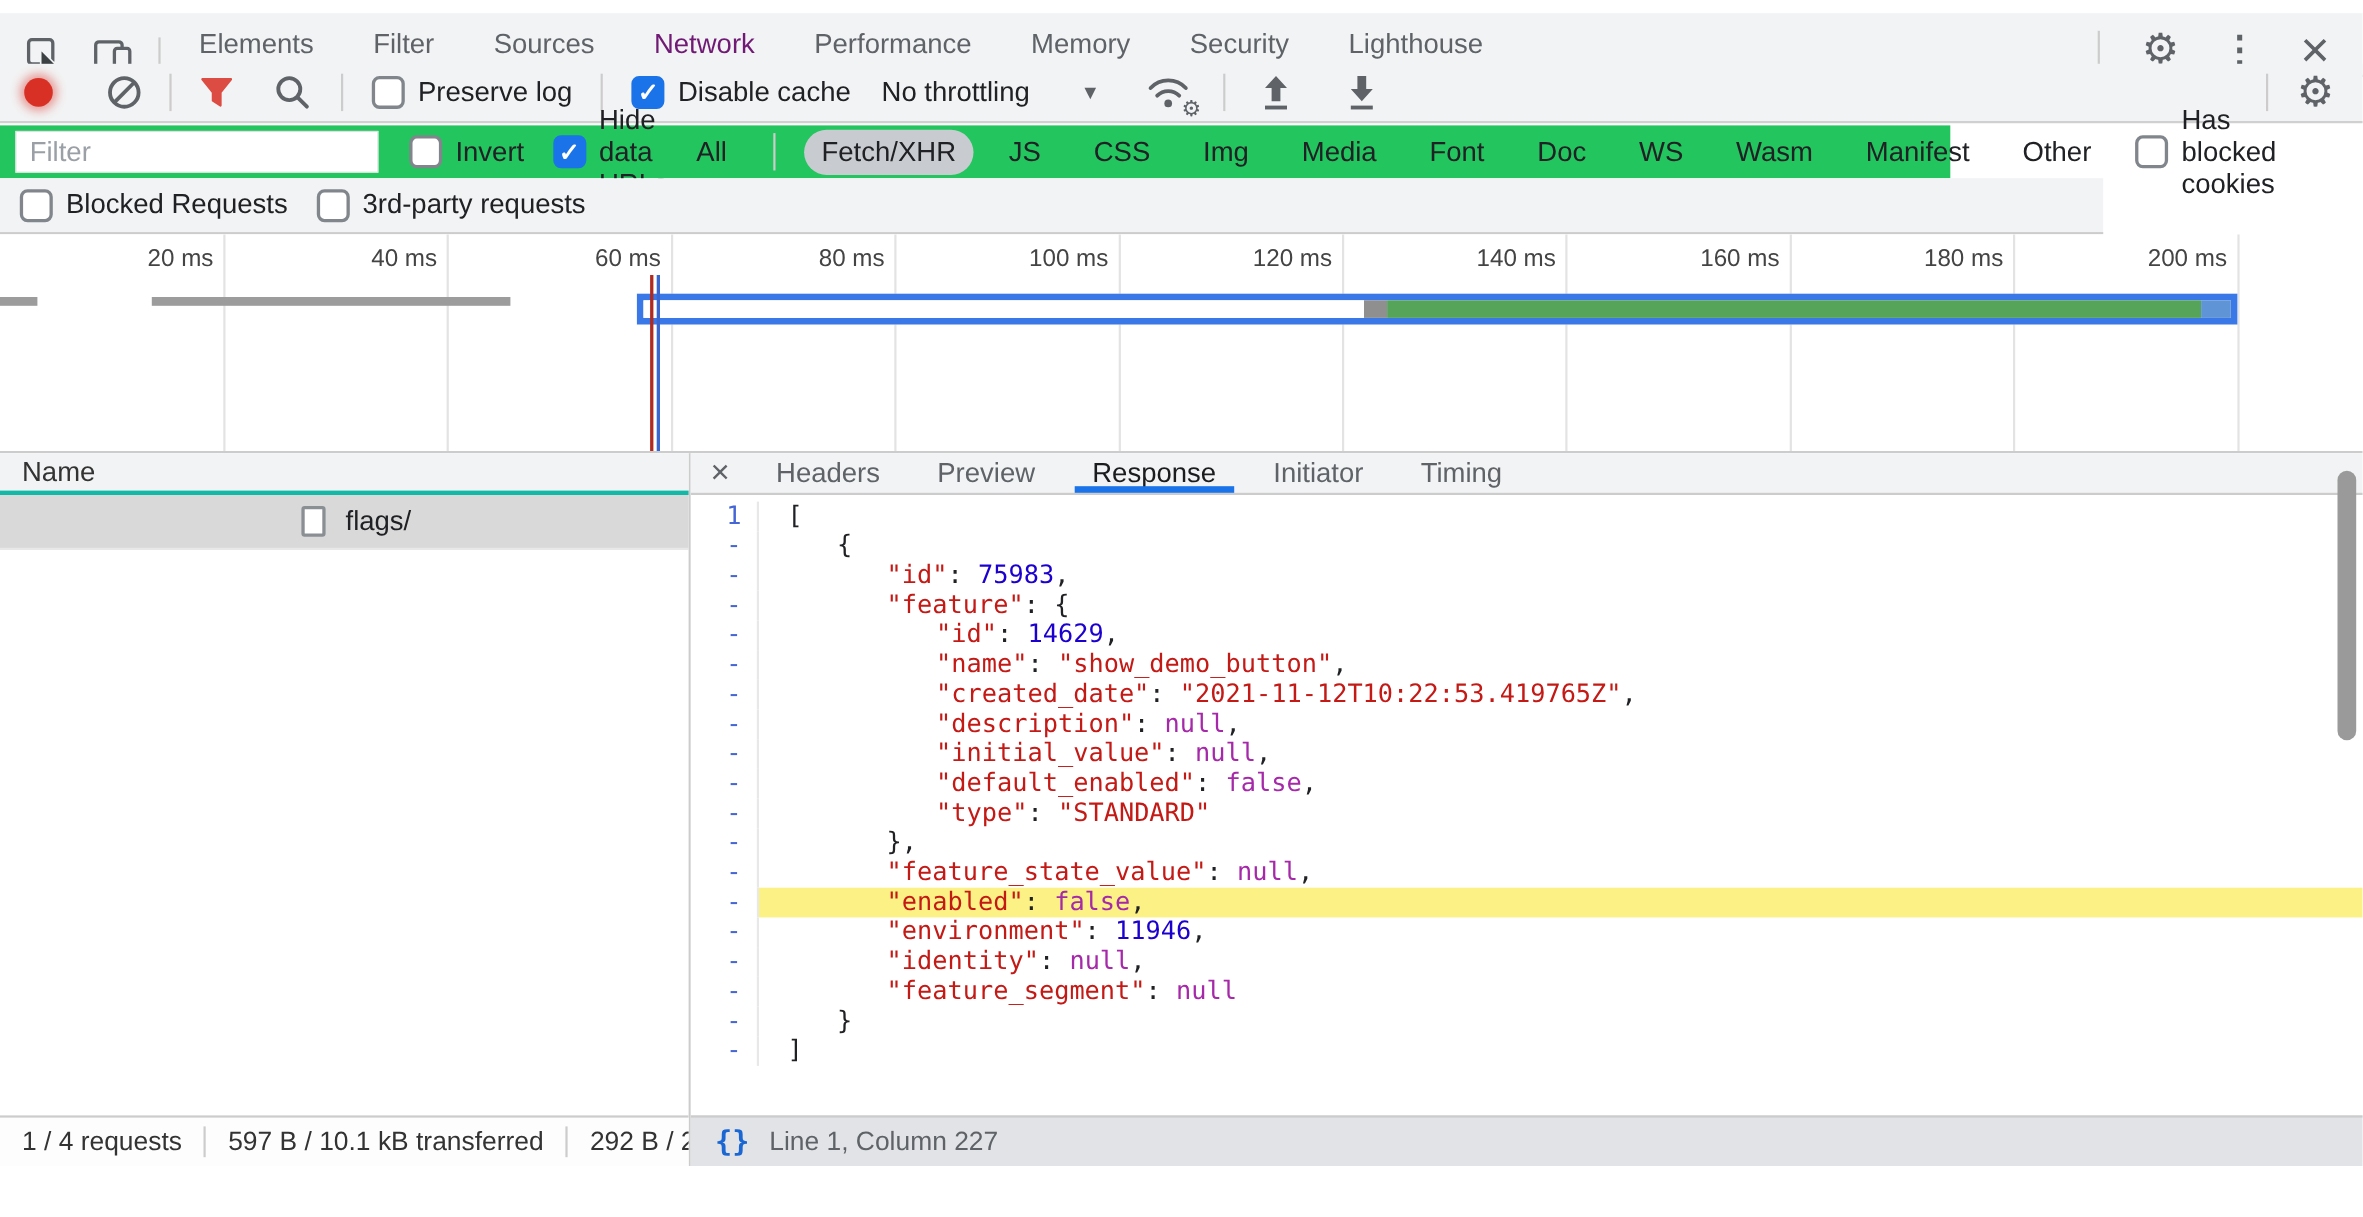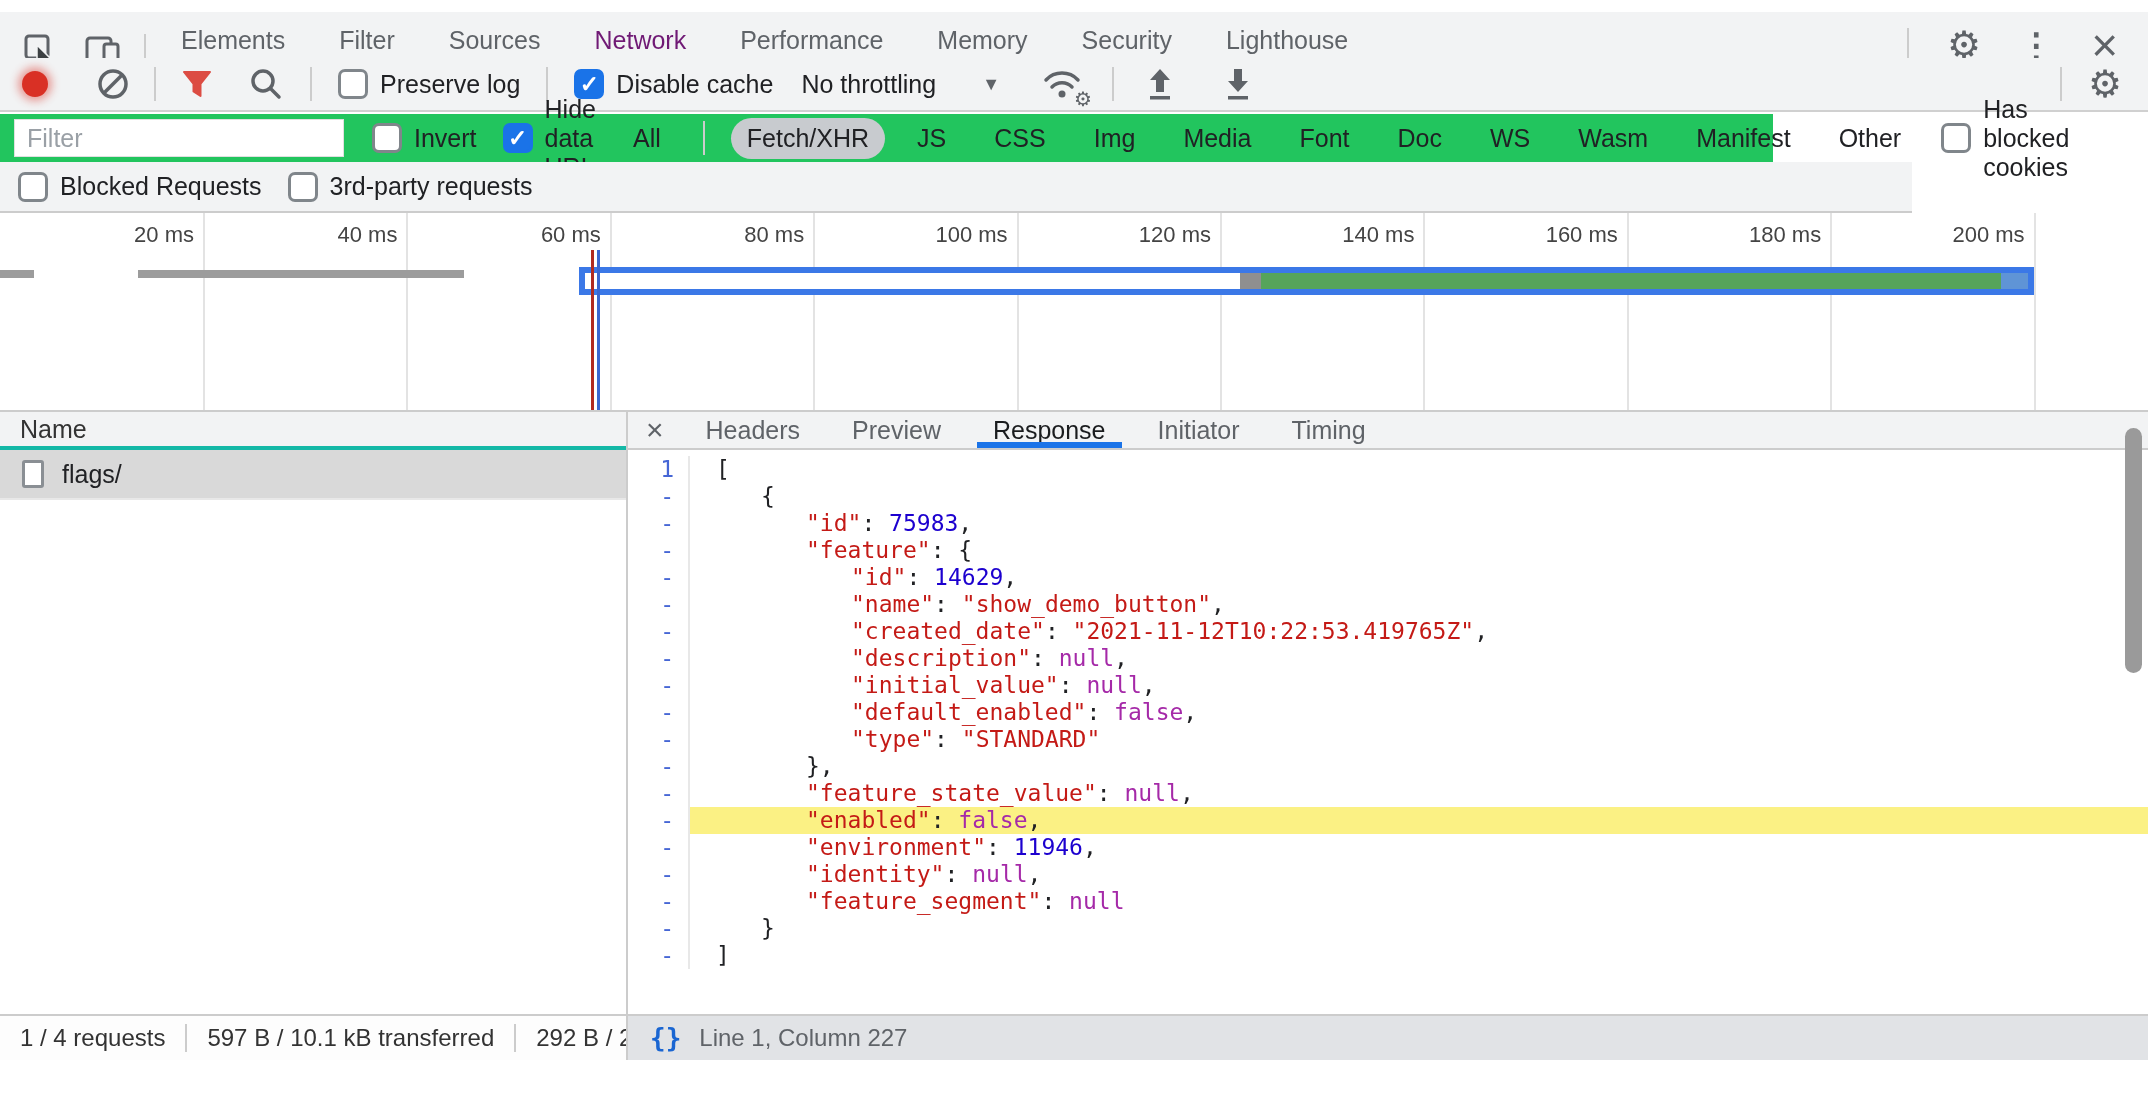--- a/index.html
+++ b/index.html
@@ -60,21 +60,21 @@
     display:flex; align-items:stretch; }
   .req-seg{ height:100%; }
   .event-line{ position:absolute; width:3px; }
 
   
   .main{ position:absolute; left:0; top:412px; width:2148px; height:648px; display:flex; }
   .left-panel{ width:628px; height:100%; border-right:2px solid #ccc; position:relative; background:#fff; }
   .lp-header{ height:38px; background:#f2f3f4; border-bottom:4px solid #14b8a6;
     display:flex; align-items:center; padding-left:20px; font-size:25px; color:#333; }
   .req-row{ height:50px; display:flex; align-items:center; padding-left:22px; gap:18px;
-    font-size:25px; color:#202124; border-bottom:2px solid #e8e8e8; }
+    font-size:25px; color:#202124; border-bottom:2px solid #e8e8e8;justify-content:center; }
   .req-row.selected{ background:#d9d9d9; }
   .doc-icon{ width:22px; height:28px; border:3px solid #8a8f94; border-radius:3px; background:#fff; flex:none; }
 
   .right-panel{ flex:1; height:100%; position:relative; background:#fff; }
   .dp-tabs{ height:38px; background:#f2f3f4; border-bottom:2px solid #ccc;
     display:flex; align-items:stretch; }
   .dp-close{ display:flex; align-items:center; padding:0 16px 0 18px; font-size:30px; color:#5f6368; }
   .dtab{ display:flex; align-items:center; padding:0 26px; font-size:25px; color:#5f6368; position:relative; }
   .dtab.selected{ color:#1a1c1e; }
   .dtab.selected::after{ content:""; position:absolute; left:10px; right:10px; bottom:0;

